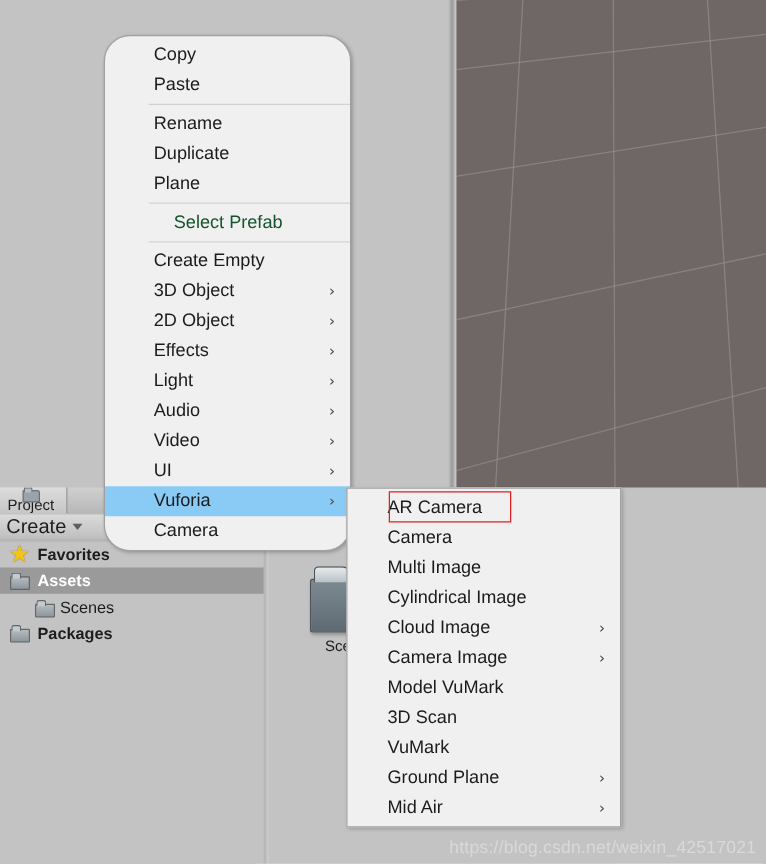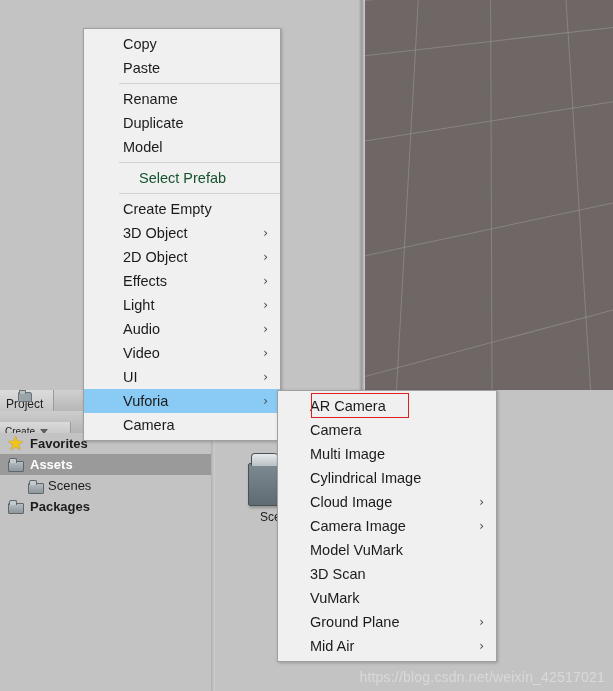--- a/index.html
+++ b/index.html
@@ -98,29 +98,29 @@
 
   .panel-toolbar {
     position: absolute;
     left: 0; top: 21px;
     width: 215px; height: 22px;
     background: linear-gradient(to bottom,#cdcdcd,#b5b5b5);
     border-bottom: 1px solid #9b9b9b;
   }
   .create-btn {
     position: absolute;
-    left: 0; top: 11px;
+    left: 0; top: 1px;
     height: 19px;
     padding: 0 22px 0 5px;
     display: flex;
     align-items: center;
     gap: 5px;
     background: linear-gradient(to bottom,#dadada,#bfbfbf);
     border-right: 1px solid #9b9b9b;
-    font-size: 10px;
+    font-size: 16px;
     color: #1d1d1d;
   }
   .caret-down {
     width: 0; height: 0;
     border-left: 4px solid transparent;
     border-right: 4px solid transparent;
     border-top: 5px solid #5e5e5e;
   }
 
   #project-tree {
@@ -257,21 +257,21 @@
 
   
   .menu {
     position: absolute;
     background: #f0f0f0;
     border: 1px solid #a0a0a0;
     box-shadow: 1px 1px 3px rgba(0,0,0,0.22);
     padding: 3px 0;
     box-sizing: border-box;
   }
-  #menu-main { left: 83px; top: 28px; width: 198px; }
+  #menu-main { left: 83px; top: 28px; width: 198px; border-radius: 21px; }
   #menu-sub  { left: 277px; top: 390px; width: 220px; }
 
   .menu-item {
     position: relative;
     height: 24px;
     display: flex;
     align-items: center;
     padding-left: 39px;
     padding-right: 14px;
     font-size: 14.5px;
@@ -396,21 +396,21 @@
         <span>Paste</span>
       </div>
       <div class="menu-sep"></div>
       <div class="menu-item">
         <span>Rename</span>
       </div>
       <div class="menu-item">
         <span>Duplicate</span>
       </div>
       <div class="menu-item">
-        <span>Model</span>
+        <span>Plane</span>
       </div>
       <div class="menu-sep"></div>
       <div class="menu-item disabled">
         <span>Select Prefab</span>
       </div>
       <div class="menu-sep"></div>
       <div class="menu-item">
         <span>Create Empty</span>
       </div>
       <div class="menu-item">

